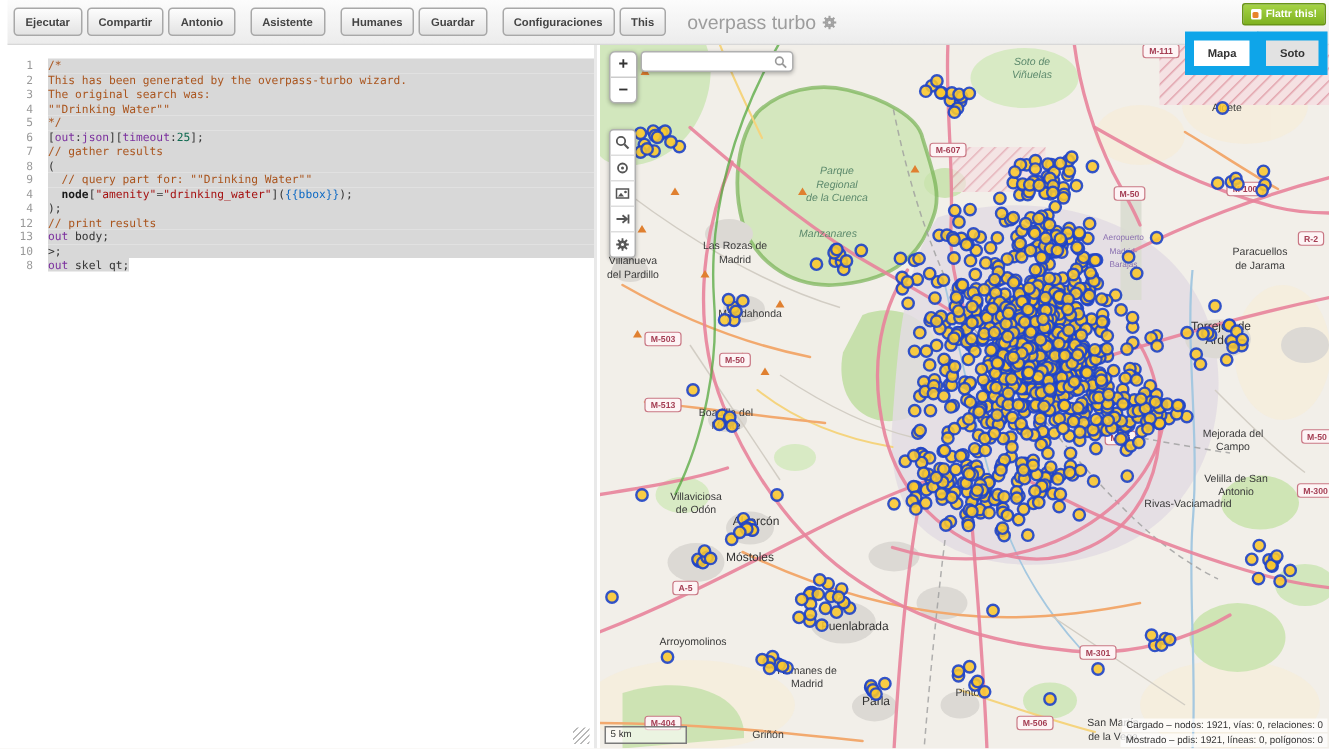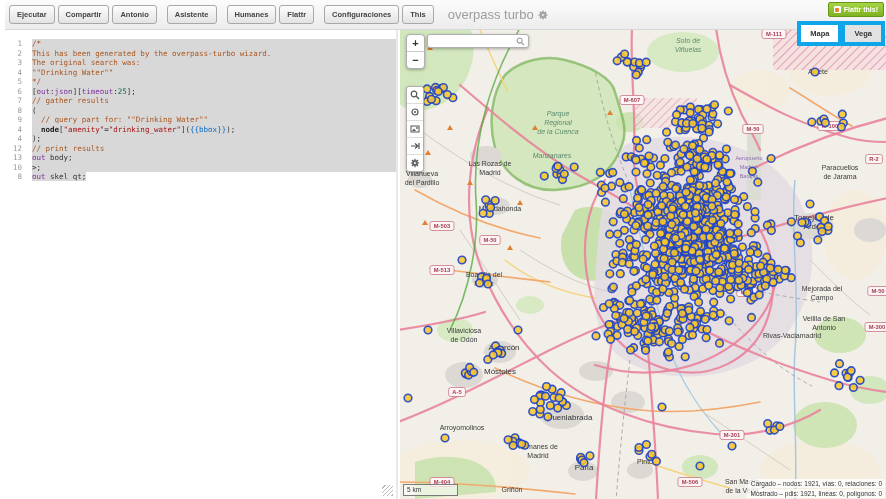--- a/index.html
+++ b/index.html
@@ -14,21 +14,21 @@
     background:linear-gradient(#fdfdfd,#e3e3e3);border:1px solid #a8a8a8;border-radius:3px;
     padding:4px 7px;cursor:pointer;white-space:nowrap}
   #app-title{font-size:13px;color:#9d9d9d;margin-left:4px;display:flex;align-items:center;gap:4px;white-space:nowrap}
   #flattr{position:absolute;top:2px;right:2px;height:13px;display:flex;align-items:center;gap:3px;
     background:linear-gradient(#a6d445,#7fb221);border:1px solid #699417;border-radius:2px;
     color:#fff;font:bold 7px "Liberation Sans",sans-serif;padding:0 5px;cursor:pointer;z-index:40}
   .flattr-ico{width:7px;height:7px;background:#fff;border-radius:1px;position:relative}
   .flattr-ico:after{content:"";position:absolute;left:1.5px;top:1.5px;width:4px;height:4px;background:#e8832a;border-radius:1px}
   #tabs{position:absolute;top:21px;right:1px;display:flex;z-index:30}
   .tab{font:bold 7.5px "Liberation Sans",sans-serif;color:#333;background:#e2e2e2;
-    border:4px solid #0ea5e9;padding:4px 9px;cursor:pointer;margin-left:-1px}
+    border:6px solid #0ea5e9;padding:4px 9px;cursor:pointer;margin-left:-1px}
   .tab.active{background:#fff}
   
   #editor{position:absolute;top:30px;left:0;width:398px;height:469px;background:#fff;border-right:2px solid #e9e9e9;box-sizing:border-box}
   .cm{display:flex;font-family:"DejaVu Sans Mono",monospace;font-size:7.5px;line-height:9.5px;padding-top:9px}
   .gutter{width:22px;flex-shrink:0;text-align:right;padding-right:6px;color:#9a9a9a}
   .gutter span{display:block}
   .code{flex:1;white-space:pre;padding-left:4px}
   .ln{display:block}
   .ln.sel{background:#d8d8d8}
   .sel-in{background:#d8d8d8}
@@ -77,21 +77,21 @@
       <span class="btn-group">
         <button class="tb-btn">Ejecutar</button>
         <button class="tb-btn">Compartir</button>
         <button class="tb-btn">Antonio</button>
       </span>
       <span class="btn-group">
         <button class="tb-btn">Asistente</button>
       </span>
       <span class="btn-group">
         <button class="tb-btn">Humanes</button>
-        <button class="tb-btn">Flattr</button>
+        <button class="tb-btn">Guardar</button>
       </span>
       <span class="btn-group">
         <button class="tb-btn">Configuraciones</button>
         <button class="tb-btn">This</button>
       </span>
     </span>
   <span id="app-title">
     <span>overpass turbo</span>
     <svg width="10" height="10" viewBox="0 0 10 10">
       <g stroke="#a0a0a0" stroke-width="1.4">
@@ -106,21 +106,21 @@
   </span>
 </div>
 
 <div id="flattr">
   <span class="flattr-ico"></span>
   <span>Flattr this!</span>
 </div>
 
 <div id="tabs">
   <span class="tab active">Mapa</span>
-  <span class="tab">Vega</span>
+  <span class="tab">Soto</span>
 </div>
 
 <div id="editor">
   <div class="cm">
     <div class="gutter" id="gutter">
         <span>1</span>
         <span>2</span>
         <span>3</span>
         <span>4</span>
         <span>5</span>

